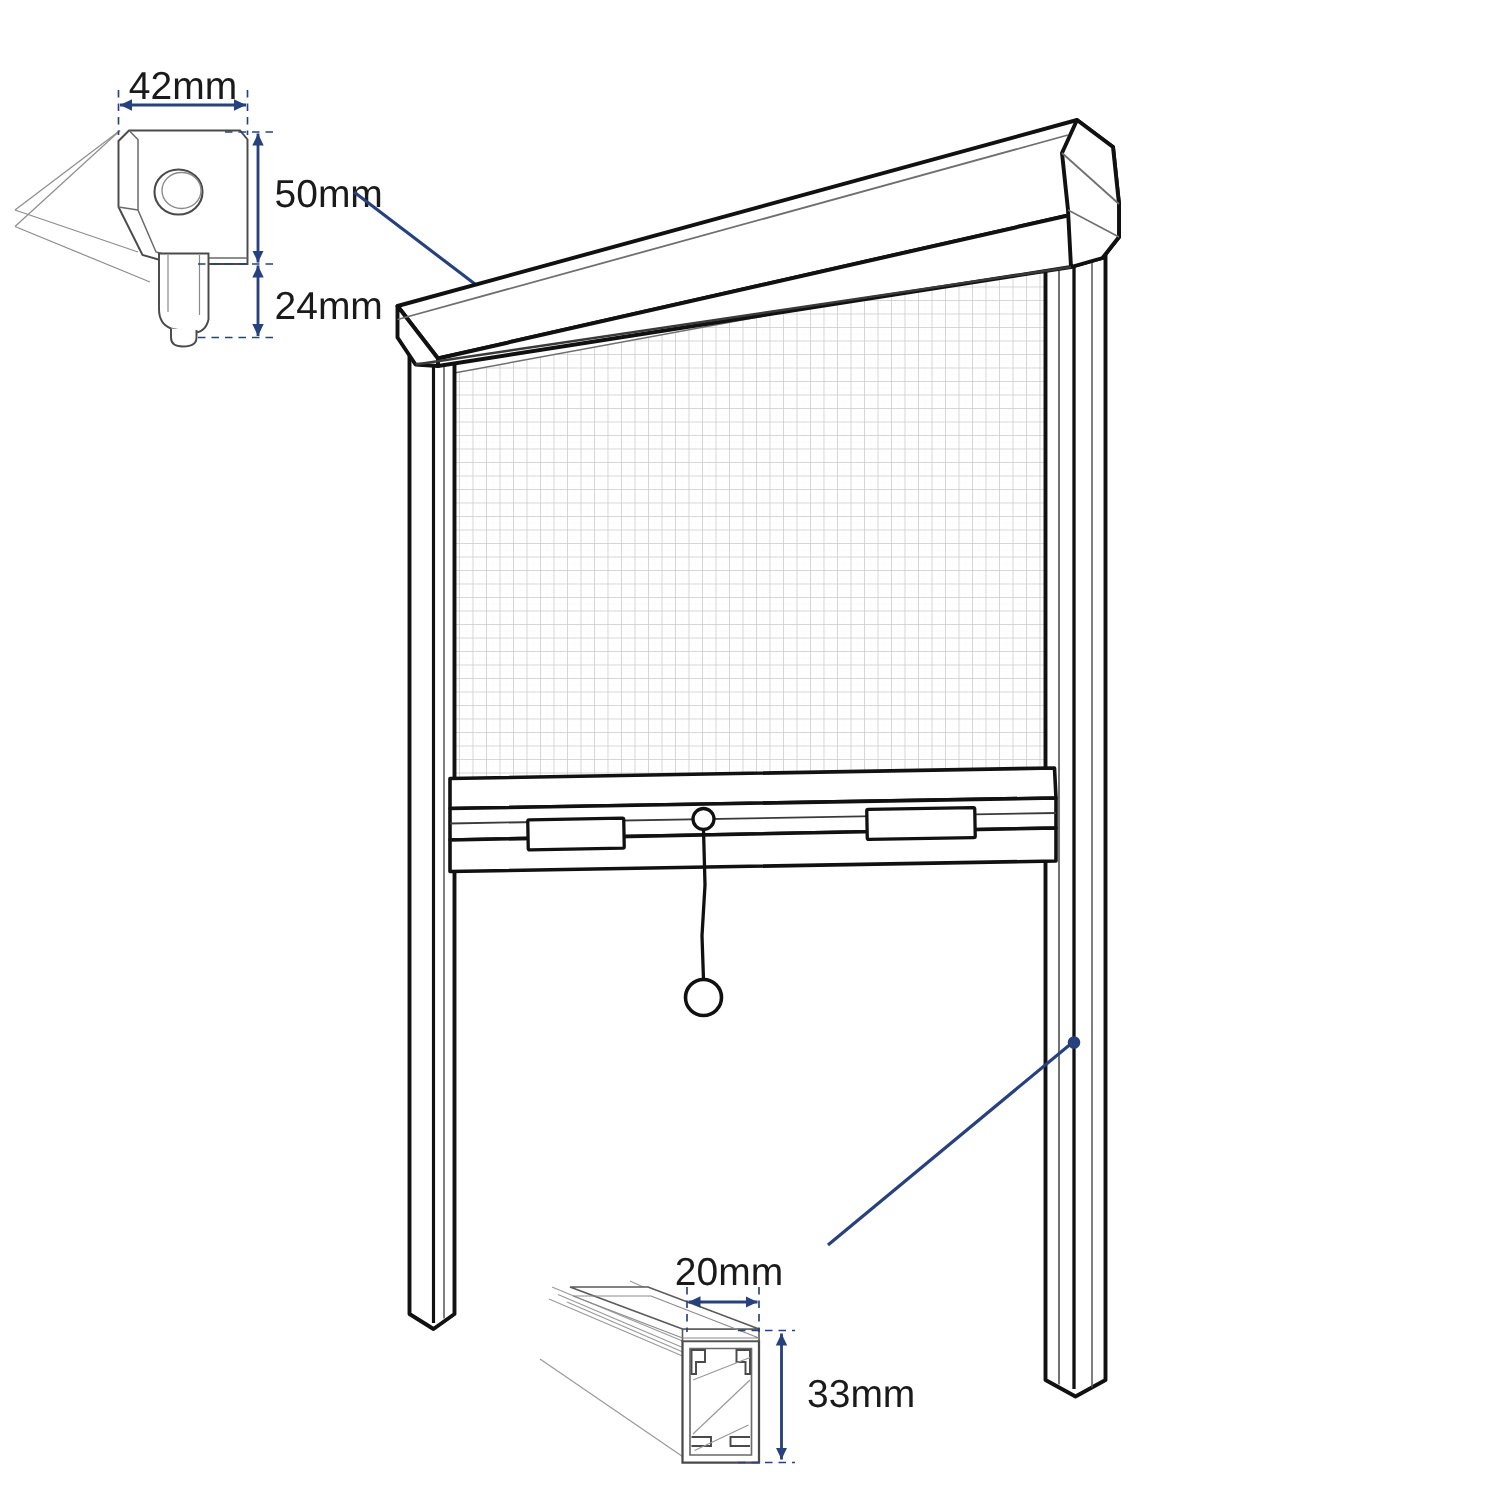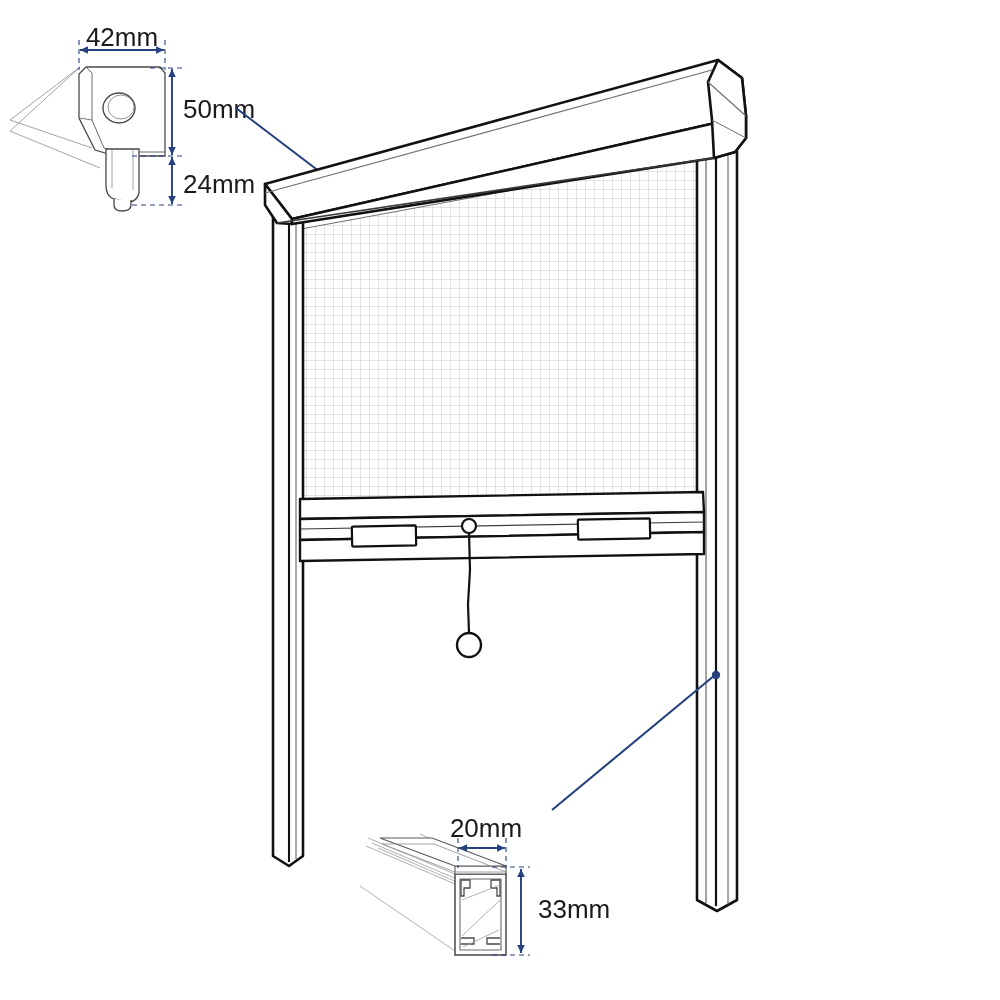--- a/index.html
+++ b/index.html
@@ -12,20 +12,21 @@
     width: 1000px;
     height: 1000px;
     font-family: "Liberation Sans", sans-serif;
     position: relative;
     overflow: hidden;
   }
   #stage {
     position: relative;
     width: 1000px;
     height: 824px;
+    margin-top: 20px;
   }
   #drawing {
     position: absolute;
     top: 0;
     left: 0;
     width: 1000px;
     height: 1000px;
   }
   .dim-text {
     font-family: "Liberation Sans", sans-serif;

